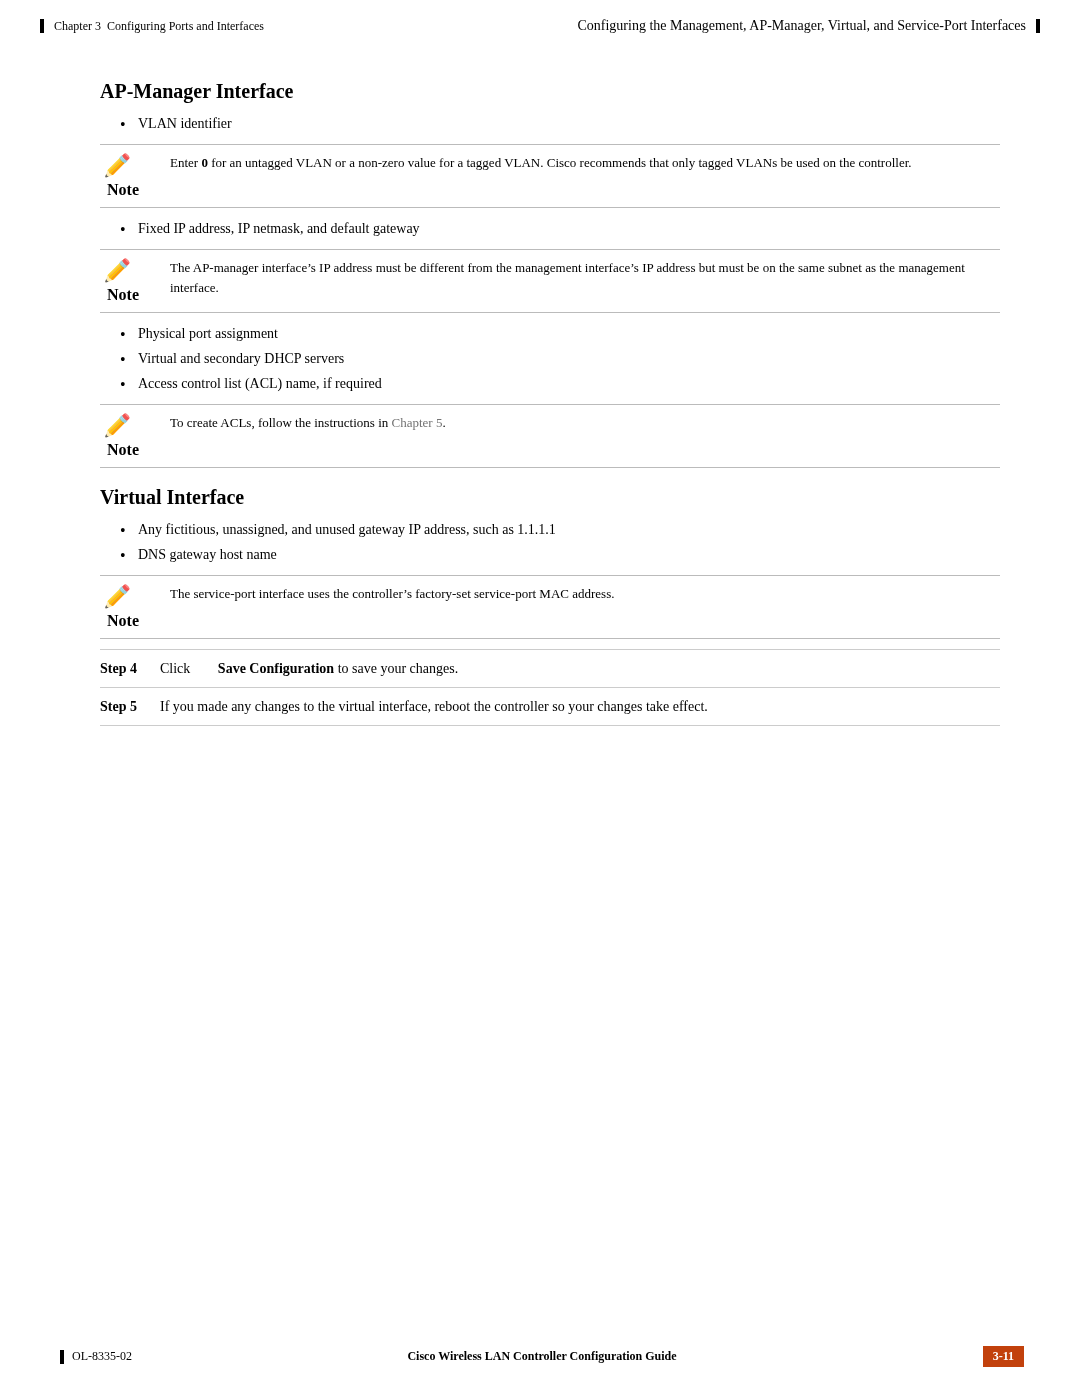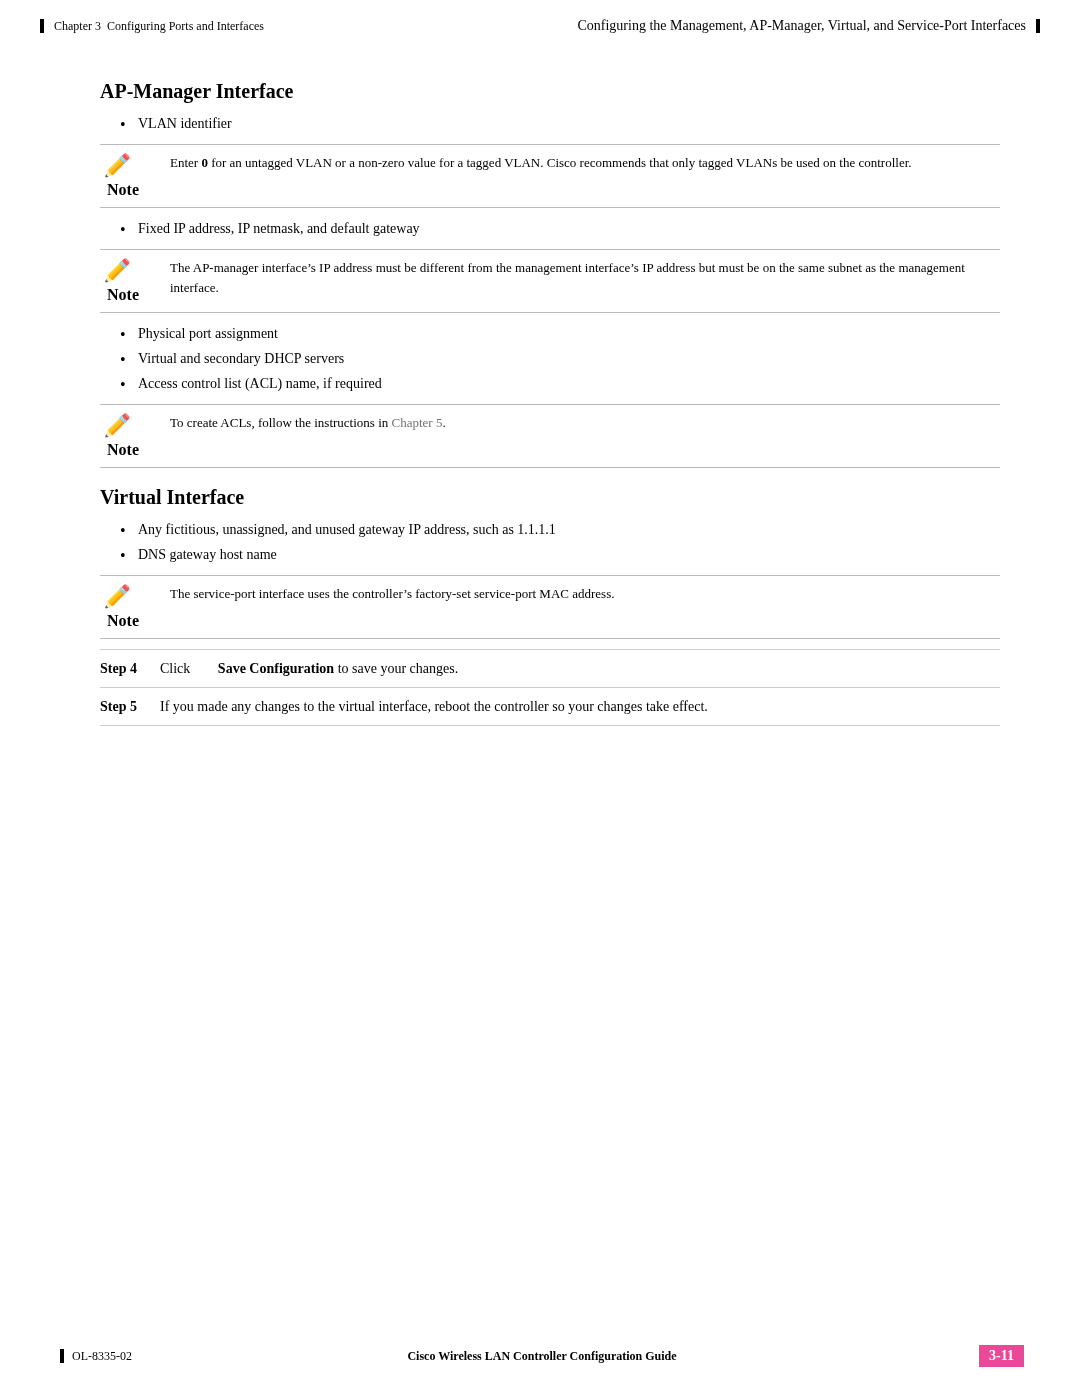--- a/index.html
+++ b/index.html
@@ -170,24 +170,24 @@
       height: 14px;
       background: #000;
       margin-right: 8px;
       display: inline-block;
     }
     .footer-right {
       display: flex;
       align-items: center;
     }
     .footer-page {
-      background: #ec4899;
+      background: #c2410c;
       color: #fff;
       font-weight: bold;
-      font-size: 14px;
+      font-size: 12px;
       padding: 3px 10px;
     }
     .footer-center {
       font-weight: bold;
       font-size: 12px;
       text-align: center;
       position: absolute;
       left: 50%;
       transform: translateX(-50%);
     }

